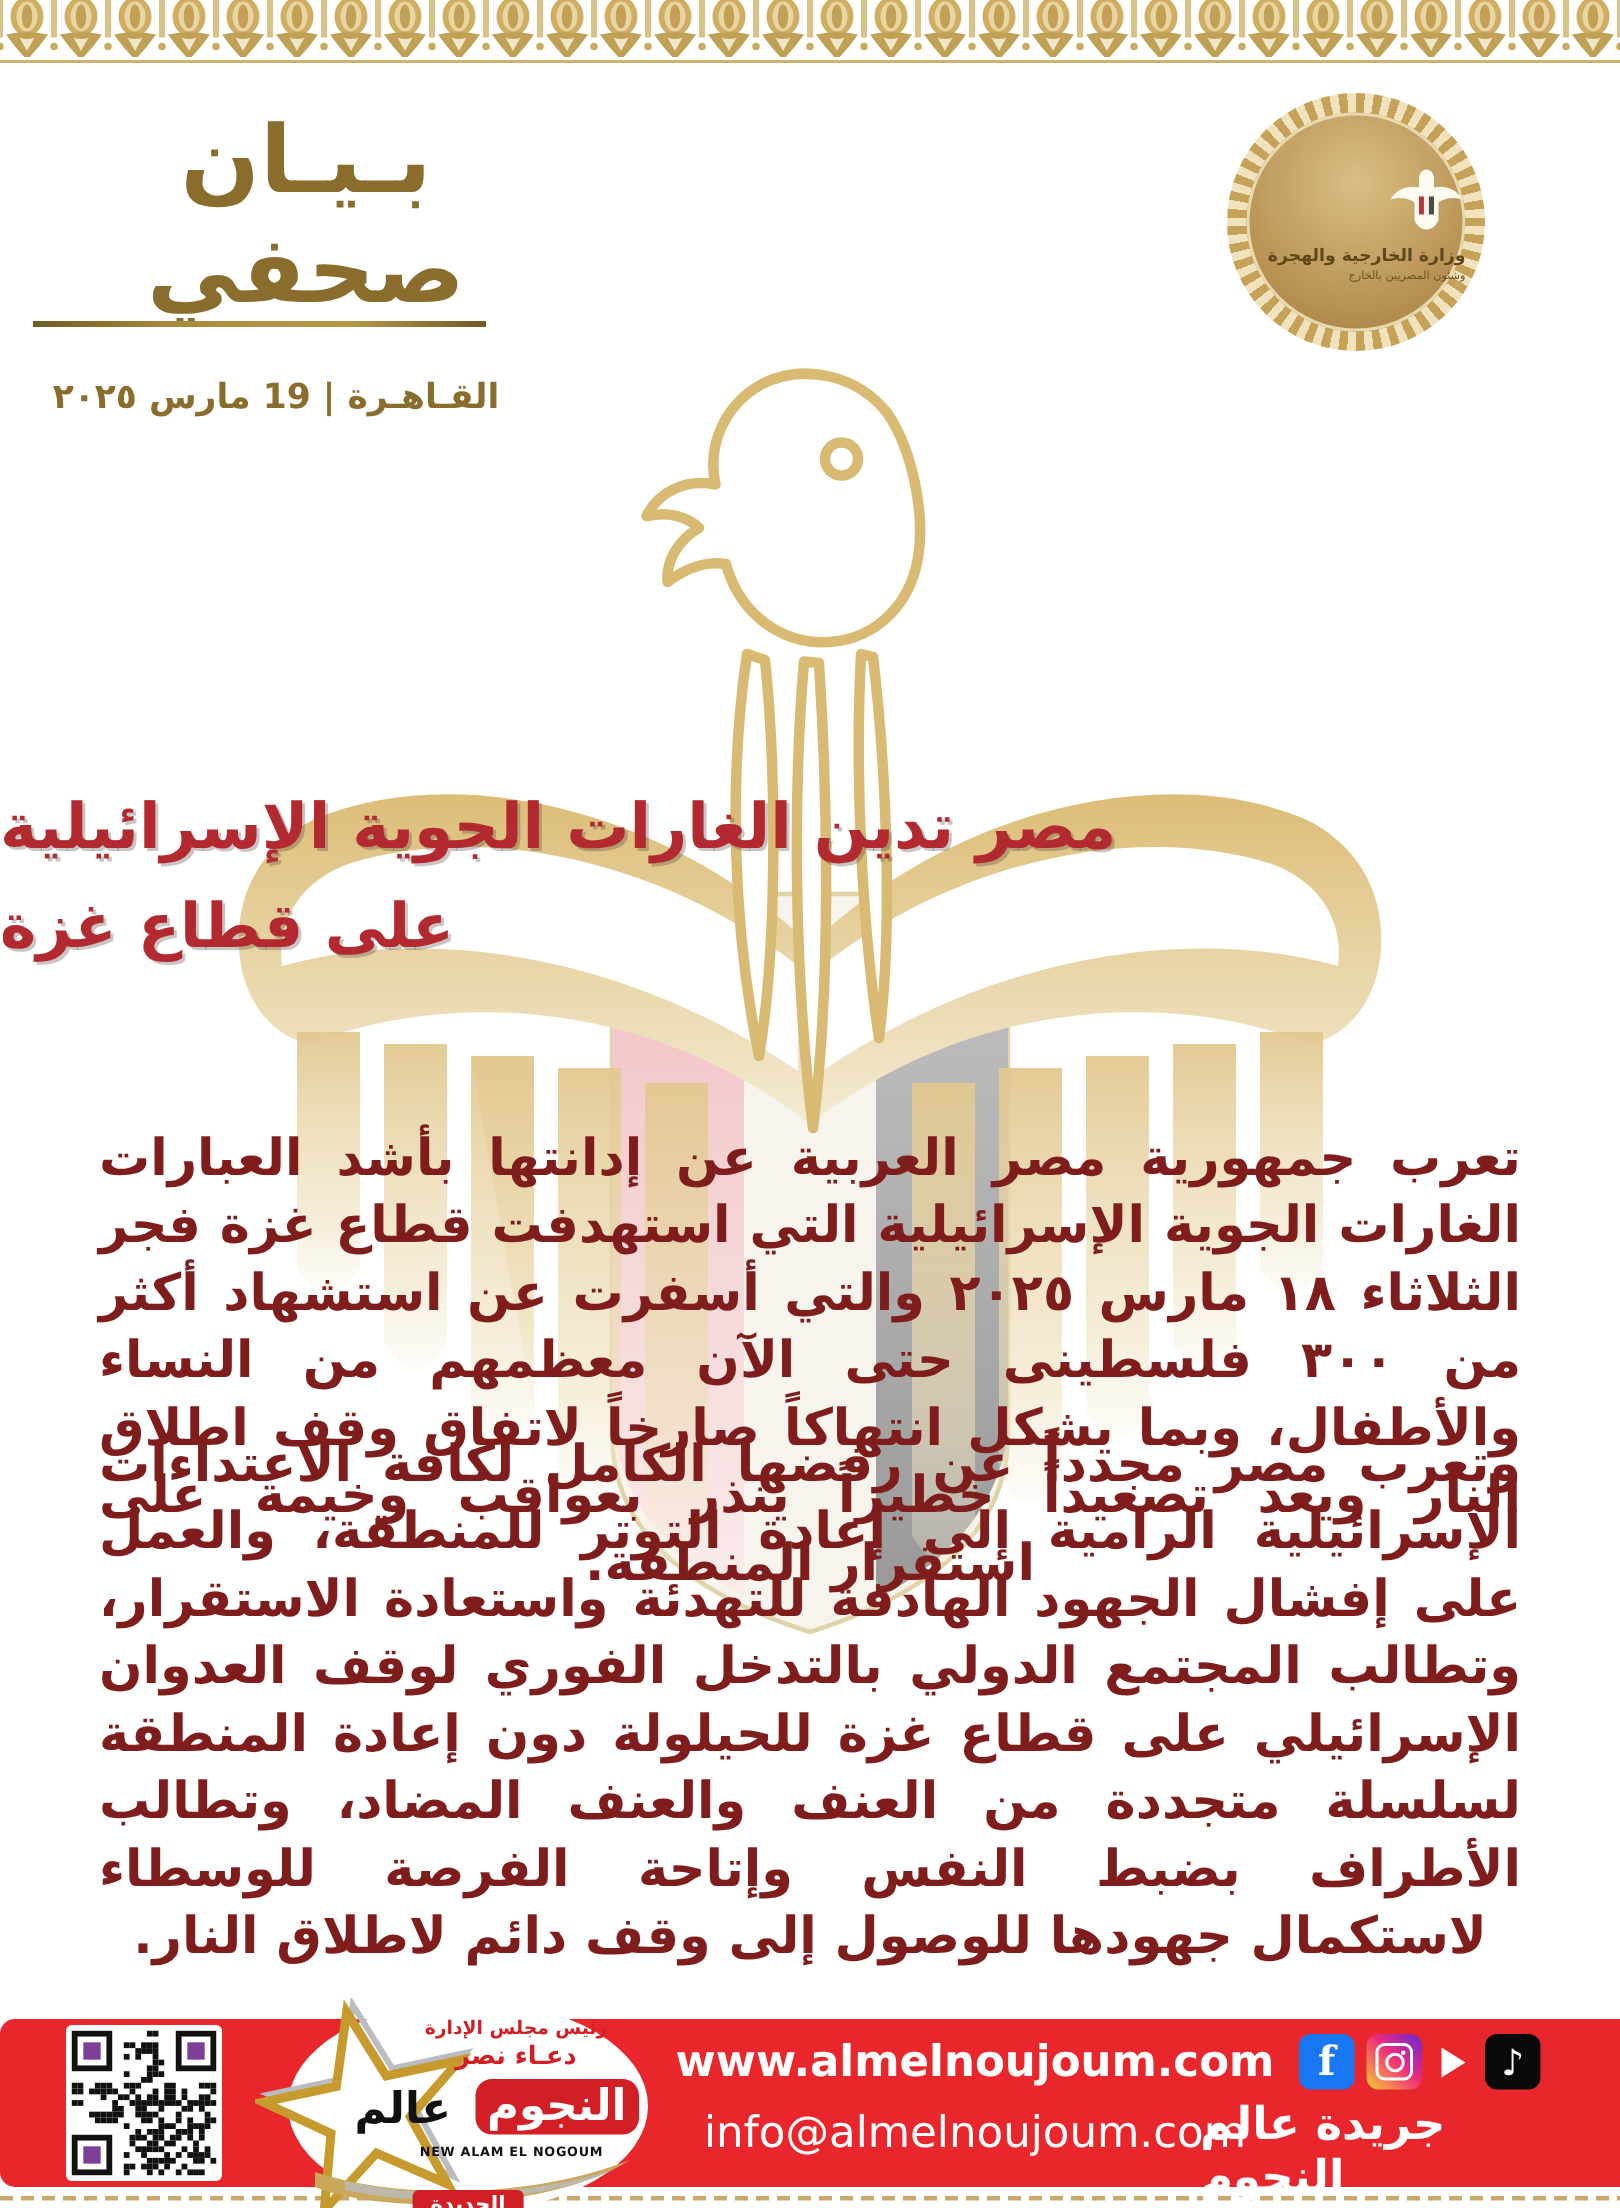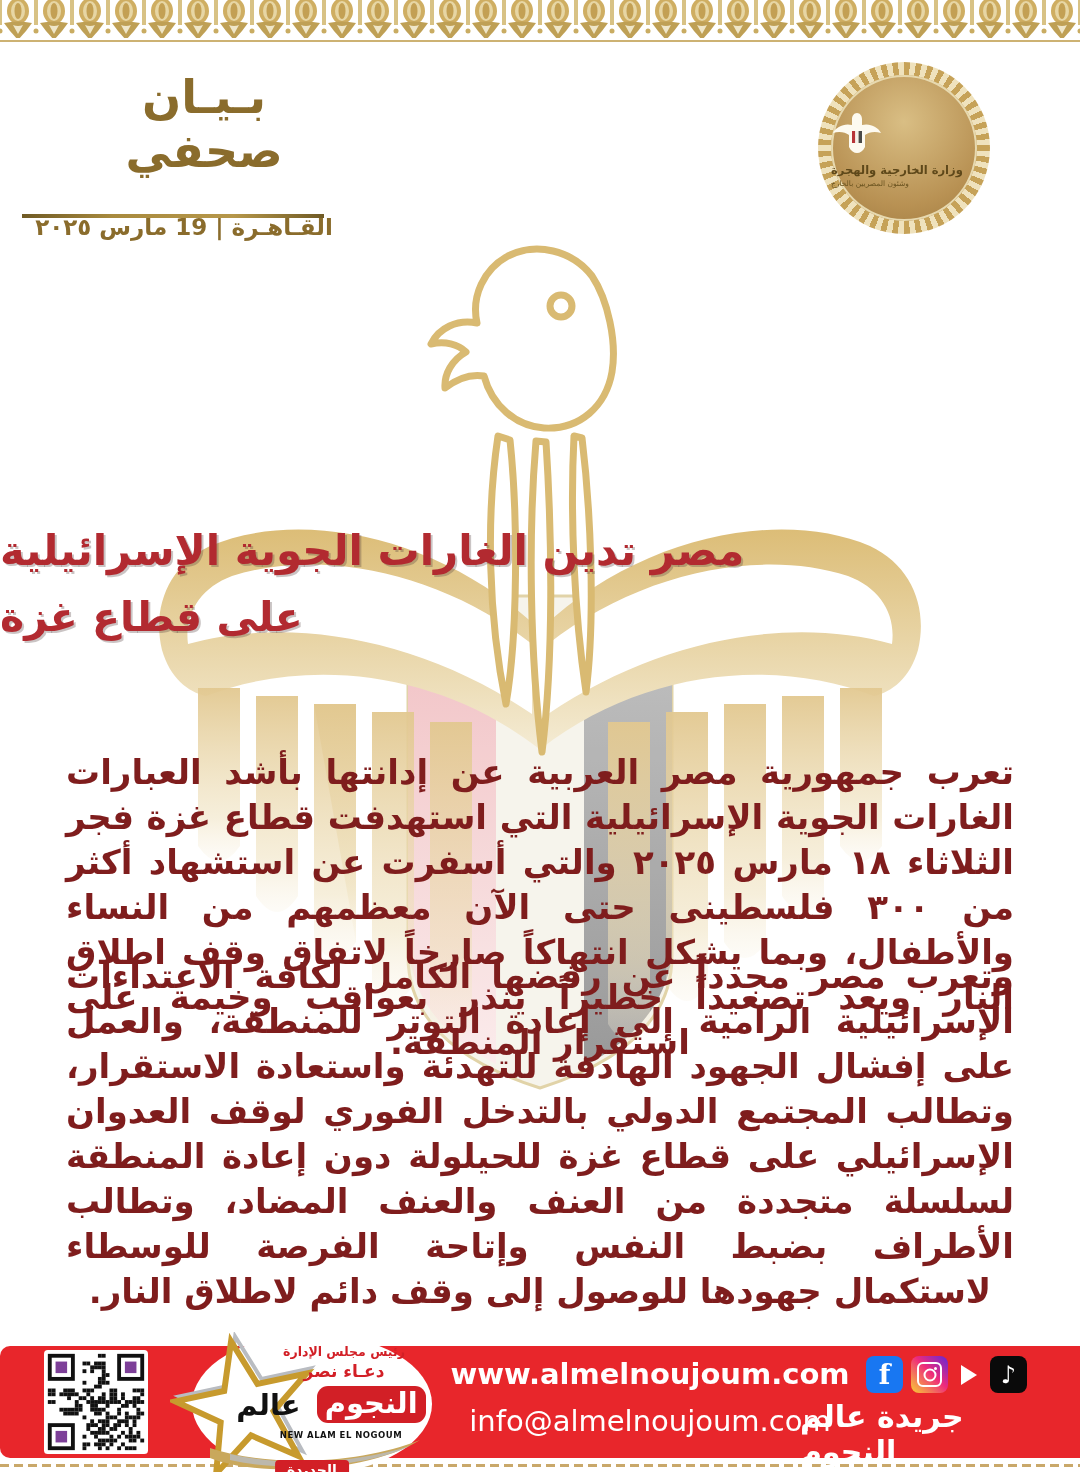--- a/index.html
+++ b/index.html
@@ -4,33 +4,33 @@
 <style>
   html,body{margin:0;padding:0;background:#ffffff;}
   #page{position:relative;width:1080px;height:1472px;background:#ffffff;overflow:hidden;
         font-family:"DejaVu Sans",sans-serif;margin:0 auto;}
 
   
   .ornament{position:absolute;left:0;top:0;width:1080px;height:44px;}
 
   
   .hdr-block{position:absolute;left:28px;top:70px;width:312px;text-align:center;direction:rtl;}
-  .hdr-title{font-size:46px;font-weight:800;color:#8a6c2c;letter-spacing:1px;margin-left:40px;}
+  .hdr-title{font-size:62px;font-weight:800;color:#8a6c2c;letter-spacing:1px;margin-left:40px;}
   .hdr-date{margin-top:36px;font-size:23px;font-weight:700;color:#8a6c2c;}
   .hdr-rule{position:absolute;left:22px;top:214px;width:302px;height:4px;
             background:linear-gradient(90deg,#6f5a25,#a88a3e 30%,#b6974a 70%,#6f5a25);}
 
   
   .seal{position:absolute;left:818px;top:62px;width:172px;height:172px;border-radius:50%;
         background:repeating-conic-gradient(from 0deg,#c6a258 0deg 4deg,#efe2bd 4deg 8deg);
         display:flex;align-items:center;justify-content:center;}
   .seal-inner{width:146px;height:146px;border-radius:50%;
         background:radial-gradient(circle at 50% 32%,#d9be84,#b89153 68%,#a17c41);
         box-shadow:inset 0 0 0 2px #e7d9af;display:flex;flex-direction:column;
-        align-items:flex-start;justify-content:center;text-align:center;}
+        align-items:flex-end;justify-content:center;text-align:center;}
   .seal-l1{font-size:11.5px;font-weight:800;color:#5e481a;margin-top:4px;direction:rtl;}
   .seal-l2{font-size:7.5px;font-weight:400;color:#6b5420;direction:rtl;margin-top:2px;}
 
   
   .watermark{position:absolute;left:140px;top:236px;width:800px;height:900px;z-index:0;}
 
   
   .headline{position:absolute;left:0;top:526px;width:1080px;text-align:left;direction:rtl;z-index:2;}
   .headline .l1{font-size:42px;font-weight:800;color:#b22a30;text-shadow:2px 2px 0 rgba(80,60,60,.30);}
   .headline .l2{margin-top:18px;font-size:41px;font-weight:800;color:#b22a30;

